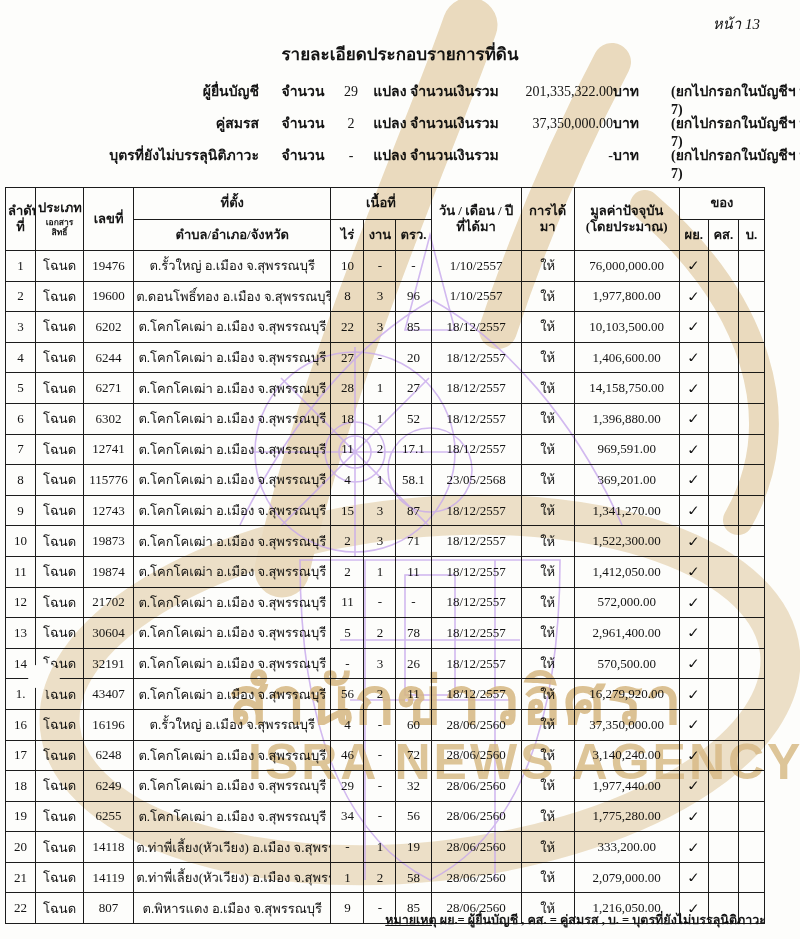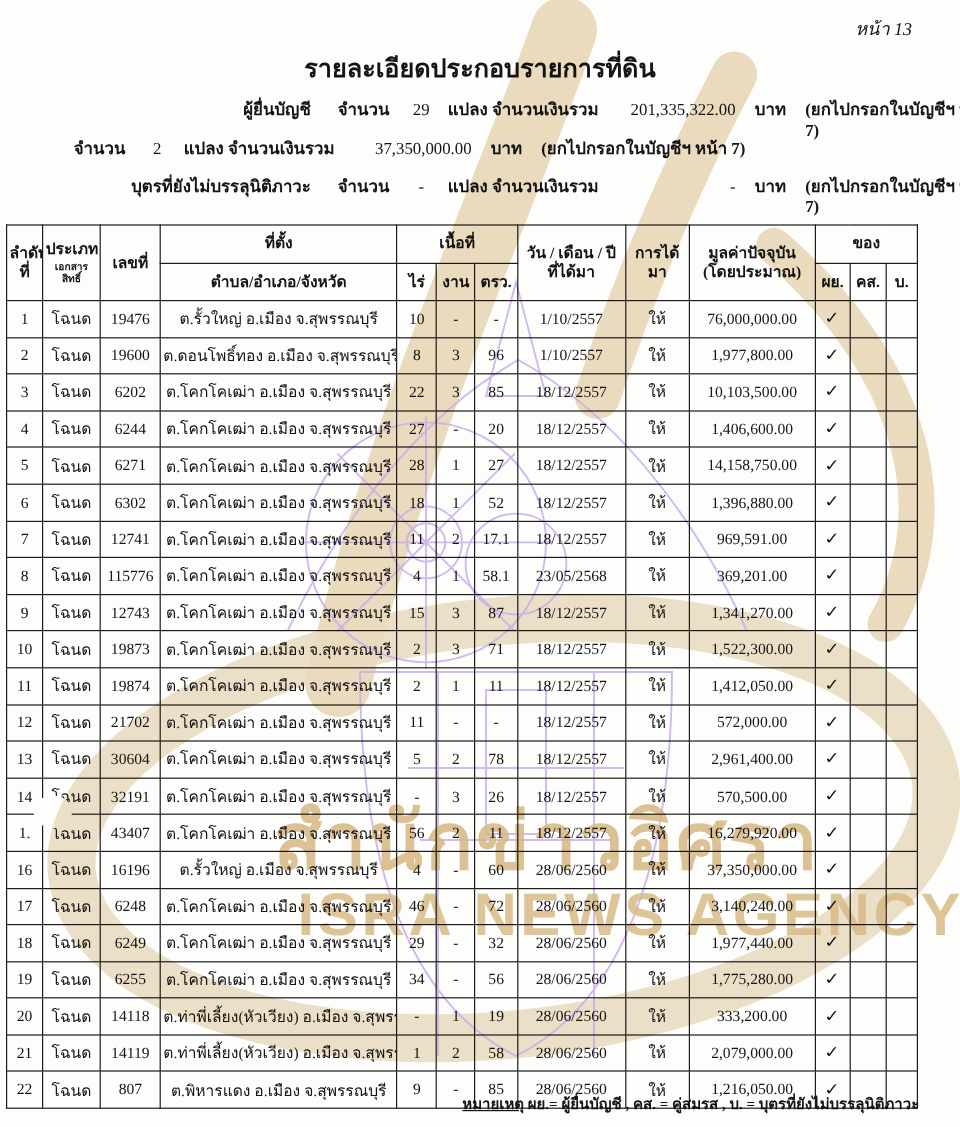--- a/index.html
+++ b/index.html
@@ -4,30 +4,30 @@
 <style>
   html,body{margin:0;padding:0;background:#ffffff;}
   #page{
     position:relative; width:800px; height:939px; overflow:hidden;
     background:#fdfdfb; color:#141414;
     font-family:"Liberation Serif","DejaVu Serif",serif;
   }
   
   .page-number{position:absolute; top:12px; right:40px; font-size:15px;font-style:italic;}
   .doc-title{position:absolute; top:40px; left:0; width:100%; text-align:center;
-    font-size:21px; font-weight:bold;}
+    font-size:17px; font-weight:bold;}
   
   .summary{position:absolute; top:80px; left:0; width:800px; font-size:14px;padding-left:39px;}
   .summary-row{display:flex; align-items:baseline; height:32px;}
   .s-label{width:220px; text-align:right; font-weight:bold;}
   .s-qty{width:56px; text-align:center; font-weight:bold; margin-left:16px;}
   .s-count{width:40px; text-align:center;}
   .s-unit{width:130px; text-align:center; font-weight:bold;}
   .s-amount{width:112px; text-align:right;}
-  .s-baht{width:58px; text-align:center; font-weight:bold;}
+  .s-baht{width:58px; text-align:left; font-weight:bold;}
   .s-note{flex:1; text-align:left; font-weight:bold;}
   
   table.land{position:absolute; top:187px; left:5px; width:760px;
     border-collapse:collapse; table-layout:fixed;}
   table.land th, table.land td{border:1.5px solid #1c1c1c; padding:0 2px; overflow:hidden;}
   table.land thead th{font-size:13px; font-weight:bold; text-align:center; line-height:1.25;}
   table.land thead tr.h1 th{height:31px;}
   table.land thead tr.h2 th{height:30px;}
   .th-small{display:block; font-size:8.5px; font-weight:bold;}
   table.land tbody td{height:29.6px; font-size:13px; text-align:center;}
@@ -88,20 +88,21 @@
       <div class="summary-row">
         <span class="s-label">ผู้ยื่นบัญชี</span>
         <span class="s-qty">จำนวน</span>
         <span class="s-count">29</span>
         <span class="s-unit">แปลง จำนวนเงินรวม</span>
         <span class="s-amount">201,335,322.00</span>
         <span class="s-baht">บาท</span>
         <span class="s-note">(ยกไปกรอกในบัญชีฯ หน้า 7)</span>
       </div>
       <div class="summary-row">
+        <span class="s-label">คู่สมรส</span>
         <span class="s-qty">จำนวน</span>
         <span class="s-count">2</span>
         <span class="s-unit">แปลง จำนวนเงินรวม</span>
         <span class="s-amount">37,350,000.00</span>
         <span class="s-baht">บาท</span>
         <span class="s-note">(ยกไปกรอกในบัญชีฯ หน้า 7)</span>
       </div>
       <div class="summary-row">
         <span class="s-label">บุตรที่ยังไม่บรรลุนิติภาวะ</span>
         <span class="s-qty">จำนวน</span>

